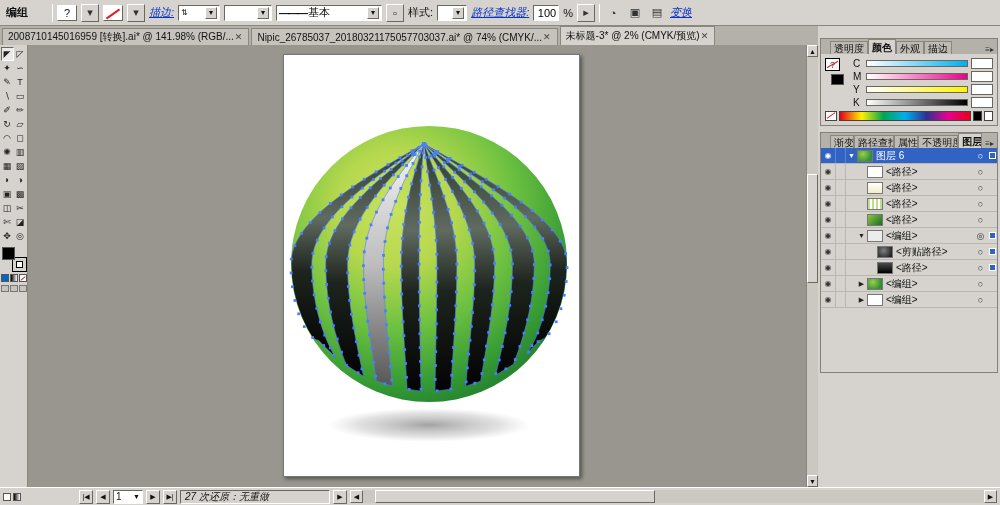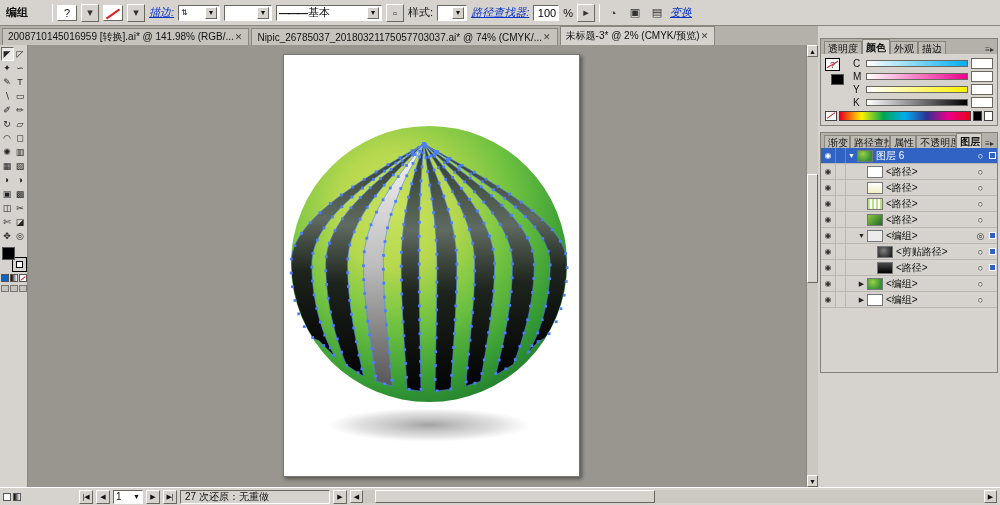--- a/index.html
+++ b/index.html
@@ -1,21 +1,21 @@
 <!DOCTYPE html>
 <html><head>
 <meta charset="utf-8">
 <style>
   * { margin:0; padding:0; box-sizing:border-box; }
   html,body { width:1000px; height:505px; overflow:hidden; }
   body { font-family:"Liberation Sans","DejaVu Sans",sans-serif; font-size:11px; color:#111; background:#d6d3ce; }
   .app { position:relative; width:1000px; height:505px; background:#d6d3ce; }
 
   .out { border:1px solid; border-color:#ffffff #6a675f #6a675f #ffffff; }
-  .in  { border:1px solid; border-color:#6a675f #ffffff #ffffff #6a675f; }
+  .in  { border:1px solid; border-color:#6a675f #ffffff #ffffff #6a675f;font-style:italic; }
   .sunken { border:1px solid; border-color:#6a675f #ffffff #ffffff #6a675f; background:#fff; }
 
   
   .menubar { position:absolute; left:0; top:0; width:100%; height:26px; background:#d6d3ce;
              border-bottom:1px solid #8a877f; display:flex; align-items:center; gap:4px; padding:0 6px; }
   .ctx-label { font-weight:bold; width:42px; }
   .vsep { width:1px; height:18px; background:#9a978f; border-right:1px solid #fff; }
   .icon-btn { width:18px; height:18px; display:flex; align-items:center; justify-content:center;
               background:#d6d3ce; font-size:11px; color:#333; }
   .well { width:20px; height:16px; background:#fff; position:relative; display:flex; align-items:center; justify-content:center; }
@@ -64,21 +64,21 @@
 
   .vscroll { position:absolute; right:182px; top:45px; width:12px; bottom:18px; background:#cbc8c1;
              border-left:1px solid #8a877f; display:flex; flex-direction:column; }
   .sb-btn { height:12px; background:#d6d3ce; font-size:7px; display:flex; align-items:center; justify-content:center; }
   .sb-track { flex:1; position:relative; }
   .sb-thumb-v { position:absolute; left:0; right:0; top:28%; height:26%; background:#d6d3ce; }
 
   
   .panels { position:absolute; right:0; top:26px; width:182px; bottom:18px; background:#d6d3ce; padding:12px 2px 0 2px; }
   .panel { background:#d6d3ce; border:1px solid #84817a; margin-bottom:6px; }
-  .ptabs { display:flex; height:15px; background:#b4b1aa; align-items:flex-end; padding-left:3px; }
+  .ptabs { display:flex; height:15px; background:#b4b1aa; align-items:flex-end; padding-left:9px; }
   .ptab { font-size:10px; padding:0 3px; height:13px; line-height:13px; background:#beb baf4; background:#bebbb4;
           border:1px solid #8a877f; border-bottom:none; white-space:nowrap; overflow:hidden; max-width:40px; }
   .ptab.active { background:#d6d3ce; height:15px; line-height:15px; font-weight:bold; }
   .pflyout { margin-left:auto; font-size:8px; padding:0 3px; color:#333; }
 
   
   .color-body { display:flex; padding:4px 4px 2px 4px; gap:4px; }
   .proxy { width:24px; position:relative; height:34px; }
   .proxy-fill { position:absolute; left:0; top:0; width:15px; height:13px; background:#fff; border:1px solid #000;
                 display:flex; align-items:center; justify-content:center; font-size:9px; color:#333; }

